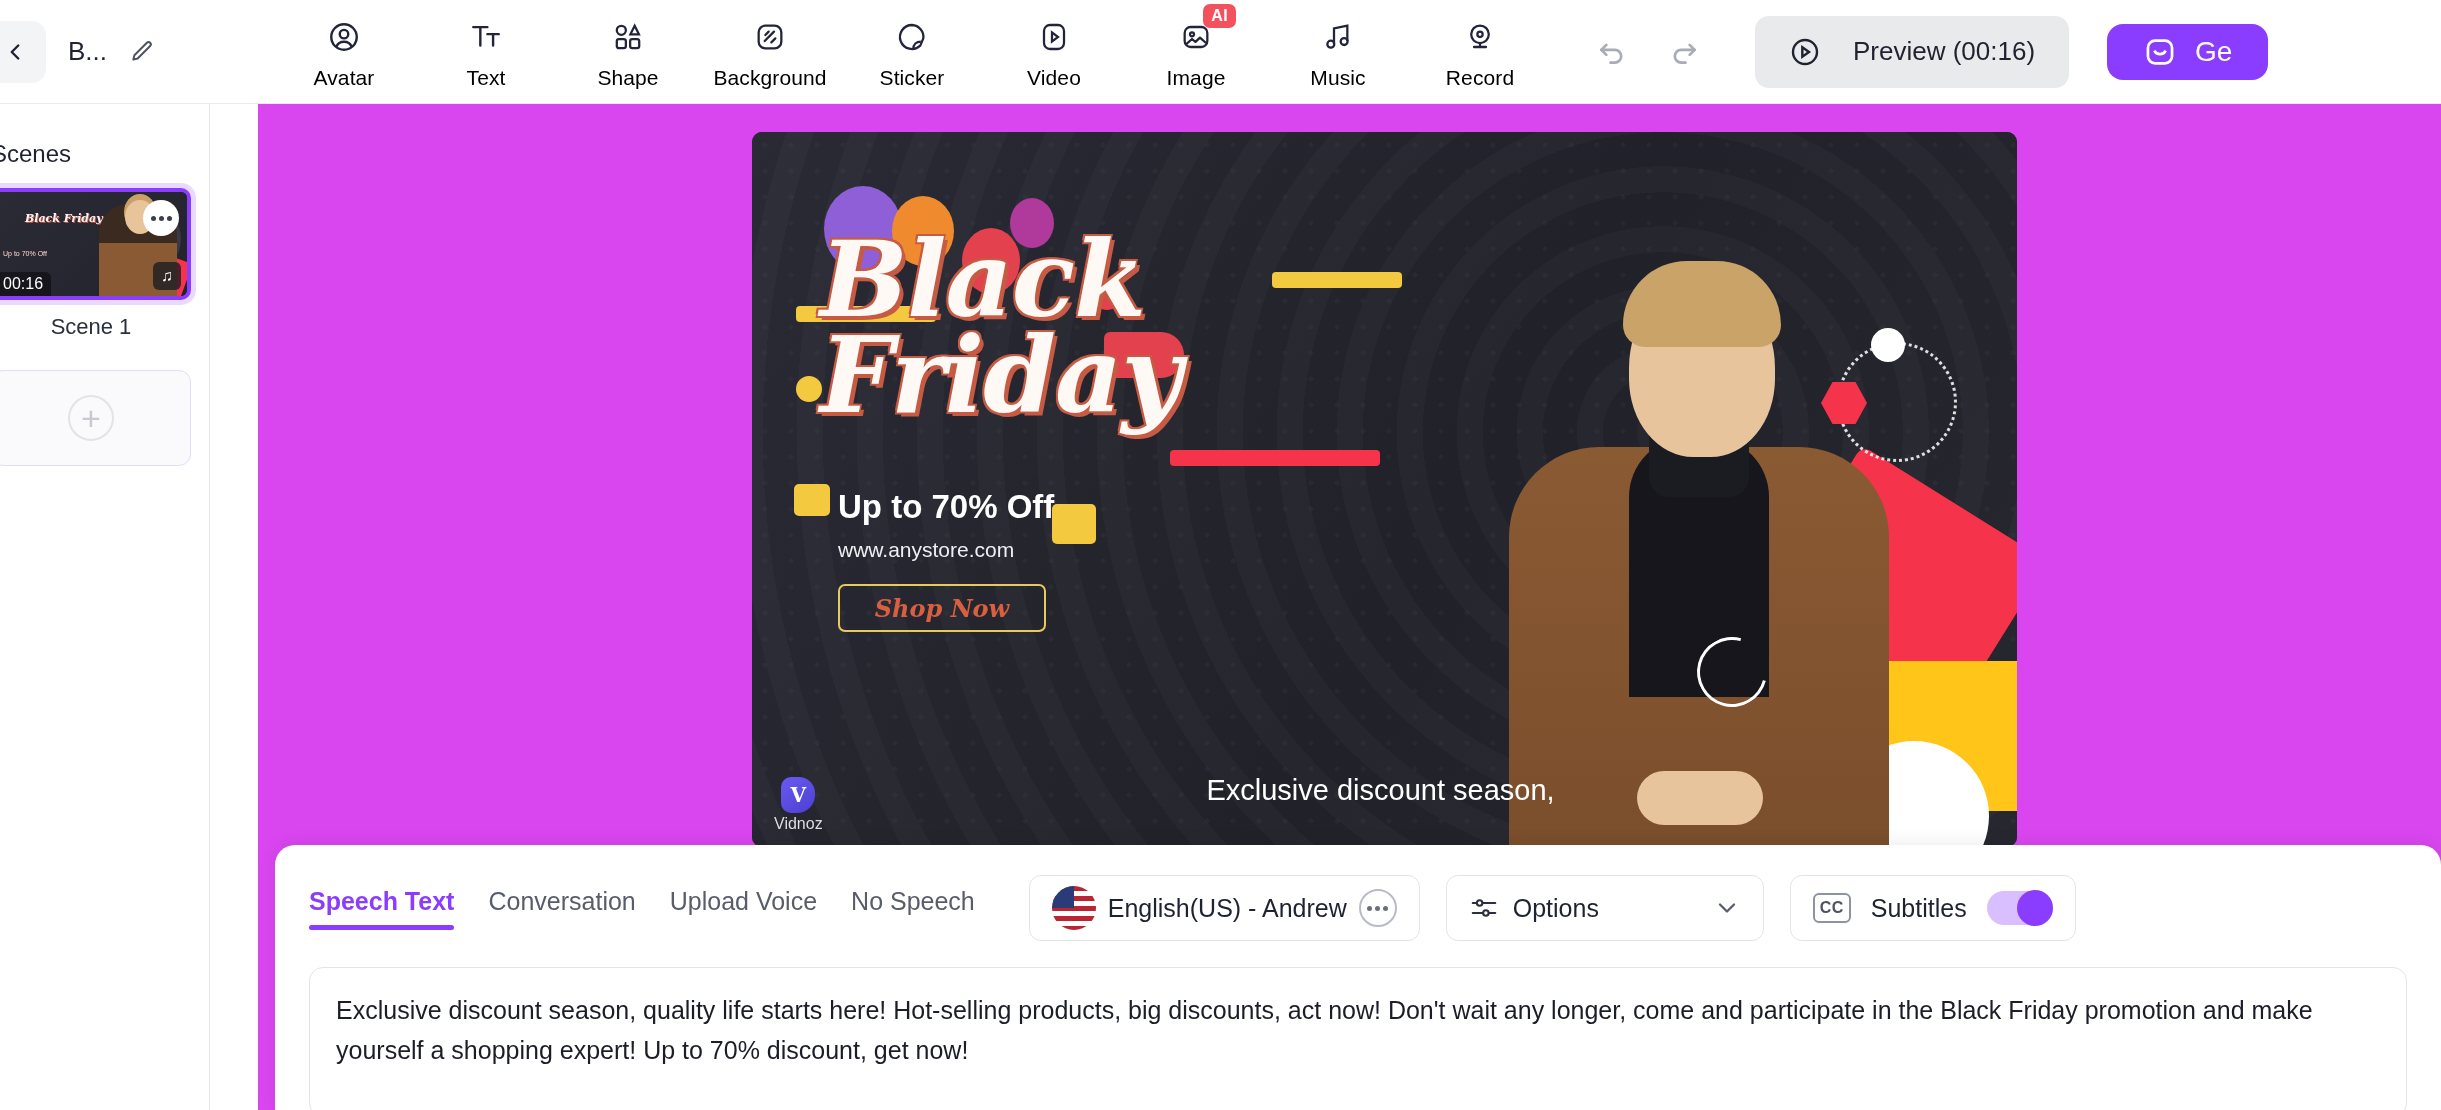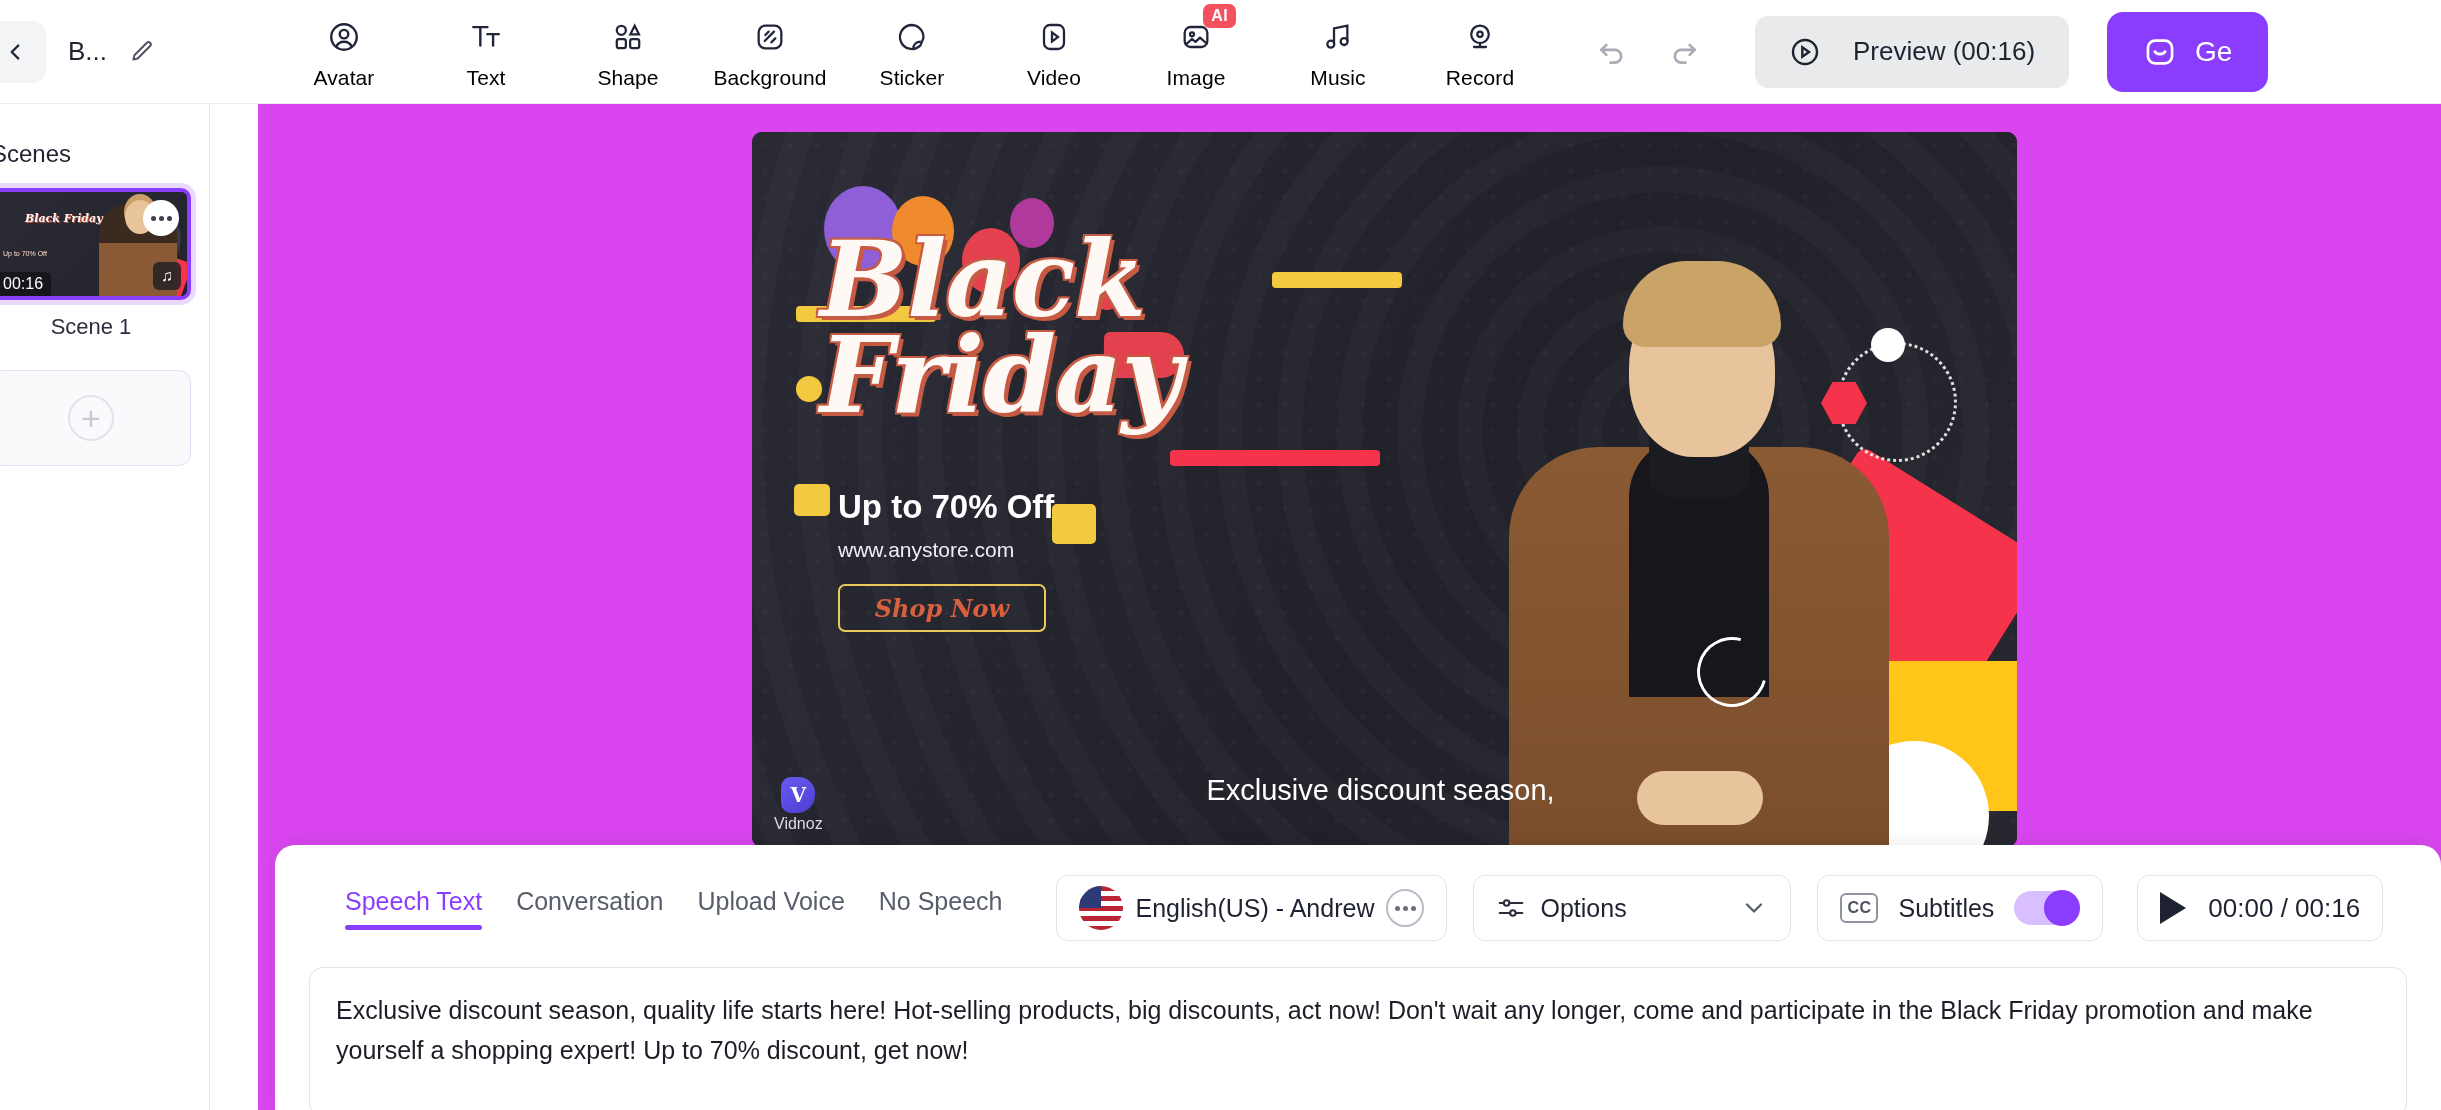--- a/index.html
+++ b/index.html
@@ -44,21 +44,21 @@
   .hbtn { width: 46px; height: 46px; display: flex; align-items: center; justify-content: center; cursor: pointer; }
 
   .preview-btn {
     margin-left: 48px; height: 72px; border-radius: 14px; background: #e9eaec;
     display: flex; align-items: center; gap: 32px; padding: 0 34px; cursor: pointer;
     min-width: 220px;
   }
   .preview-btn .plabel { font-size: 26px; color: #1f2230; white-space: nowrap; }
 
   .gen-btn {
-    margin-left: 38px; height: 80px; border-radius: 16px; background: #8b3dff;
+    margin-left: 38px; height: 56px; border-radius: 16px; background: #8b3dff;
     display: flex; align-items: center; gap: 18px; padding: 0 36px; cursor: pointer;
   }
   .gen-btn .glabel { font-size: 28px; color: #ffffff; white-space: nowrap; }
 
   
   .sidebar {
     position: absolute; left: -45px; top: 104px; width: 255px; height: 1006px;
     background: #ffffff; border-right: 1px solid #e6e6ea; padding: 22px 0 0 0;
   }
   .scenes-title { font-size: 24px; color: #1f2230; margin: 14px 0 20px 36px; }
@@ -235,21 +235,21 @@
 
   
   .bottom {
     position: absolute; left: 275px; top: 845px; width: 2166px; height: 265px;
     background: #ffffff; border-radius: 20px 20px 0 0;
     box-shadow: 0 -3px 16px rgba(0,0,0,.07);
   }
   .brow { display: flex; align-items: center; padding: 30px 34px 0 34px; gap: 0; }
   .tabs { display: flex; align-items: flex-start; gap: 34px; }
   .tab { position: relative; font-size: 25px; color: #585d6b; cursor: pointer; padding-bottom: 14px; white-space: nowrap; }
-  .tab.active { color: #8b3dff; font-weight: normal; margin-left: 36px; }
+  .tab.active { color: #8b3dff; font-weight: bold; }
   .tab.active::after {
     content: ""; position: absolute; left: 0; bottom: 0; width: 100%; height: 5px;
     background: #8b3dff; border-radius: 3px;
   }
 
   .ctrl {
     height: 66px; border: 1px solid #e3e4e9; border-radius: 12px;
     display: flex; align-items: center; padding: 0 22px; gap: 12px; cursor: pointer;
     background: #fff;
   }
@@ -561,24 +561,20 @@
       </div>
 
       <div class="ctrl" style="margin-left:26px;gap:20px;">
         <span class="cc-icon">CC</span>
         <span class="clabel">Subtitles</span>
         <span class="toggle">
             <span class="knob"></span>
           </span>
       </div>
 
-      <div class="ctrl player" style="gap:22px;">
-        <span class="play-tri"></span>
-        <span class="time">00:00 / 00:16</span>
-      </div>
     </div>
 
     <div class="script-box">
       <div class="script-text">Exclusive discount season, quality life starts here! Hot-selling products, big discounts, act now! Don't wait any longer, come and participate in the Black Friday promotion and make yourself a shopping expert! Up to 70% discount, get now!</div>
     </div>
   </div>
 
 </div>
 
 </body></html>

